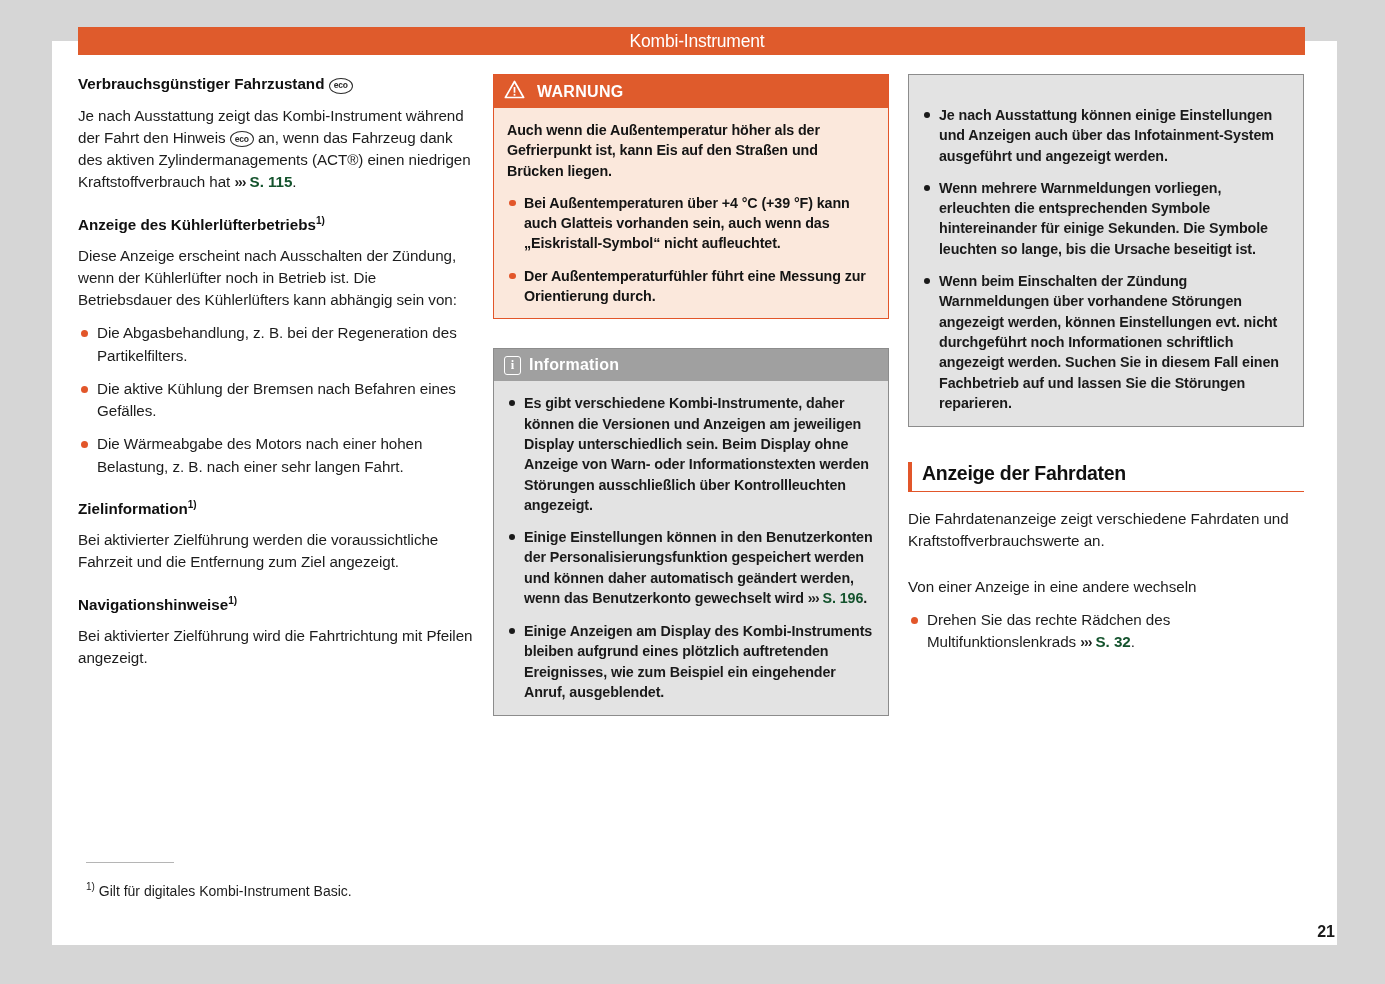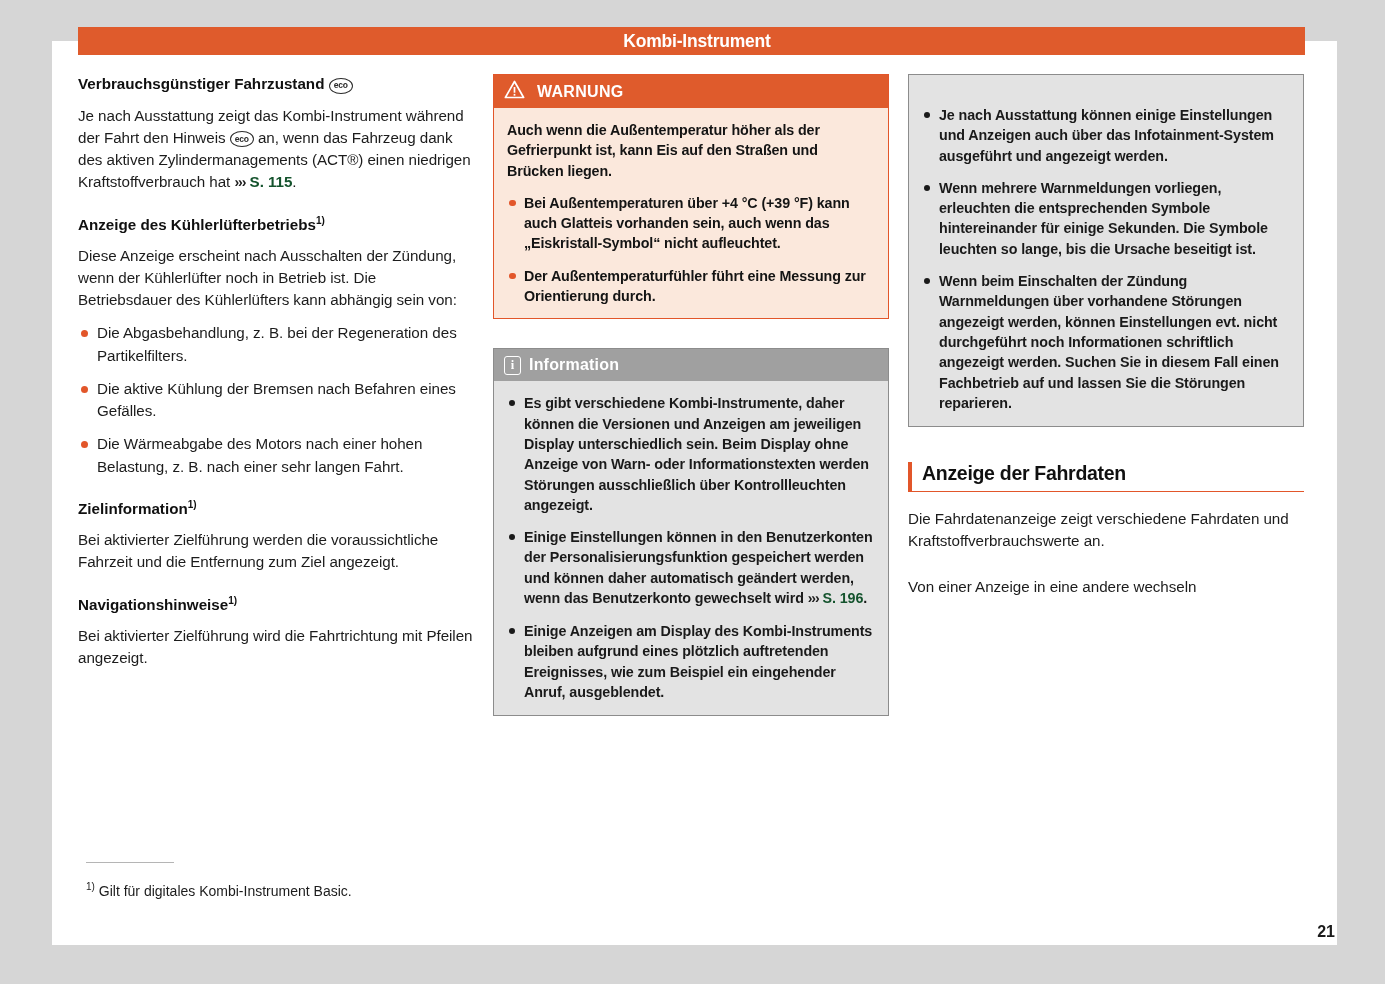--- a/index.html
+++ b/index.html
@@ -15,21 +15,21 @@
     width: 1285px; height: 904px;
     background: #ffffff;
   }
   #header-bar {
     position: absolute;
     left: 78px; top: 27px;
     width: 1227px; height: 28px;
     background: #df5b2c;
     color: #ffffff;
     font-size: 17.5px;
-    font-weight: bold;
+    font-weight: normal;
     letter-spacing: -0.2px;
     display: flex; align-items: center; justify-content: center; padding-left: 11px;
   }
   #page-number {
     position: absolute;
     right: 50px; bottom: 43px;
     font-size: 16px; font-weight: bold;
     color: #1b1b1b;
   }
 
@@ -279,20 +279,21 @@
       <div class="gb">Wenn beim Einschalten der Zündung Warnmeldungen über vorhandene Störungen angezeigt werden, können Einstellungen evt. nicht durchgeführt noch Informationen schriftlich angezeigt werden. Suchen Sie in diesem Fall einen Fachbetrieb auf und lassen Sie die Störungen reparieren.</div>
     </div>
 
     <div class="sec-head-wrap">
       <div class="sec-head">Anzeige der Fahrdaten</div>
     </div>
 
     <p class="body">Die Fahrdatenanzeige zeigt verschiedene Fahrdaten und Kraftstoffverbrauchswerte an.</p>
     <div class="spacer-sm"></div>
     <p class="body">Von einer Anzeige in eine andere wechseln</p>
+    <div class="bullet"><span>Drehen Sie das rechte Rädchen des Multifunktionslenkrads </span><span class="xref"><span class="arrows">›››</span> <span class="pg">S. 32</span></span><span>.</span></div>
 
   </div>
 
 </div>
 
 <div id="footnote-wrap">
   <div id="footnote-rule"></div>
   <div id="footnote-text">
     <sup>1)</sup>
     <span>Gilt für digitales Kombi-Instrument Basic.</span>

